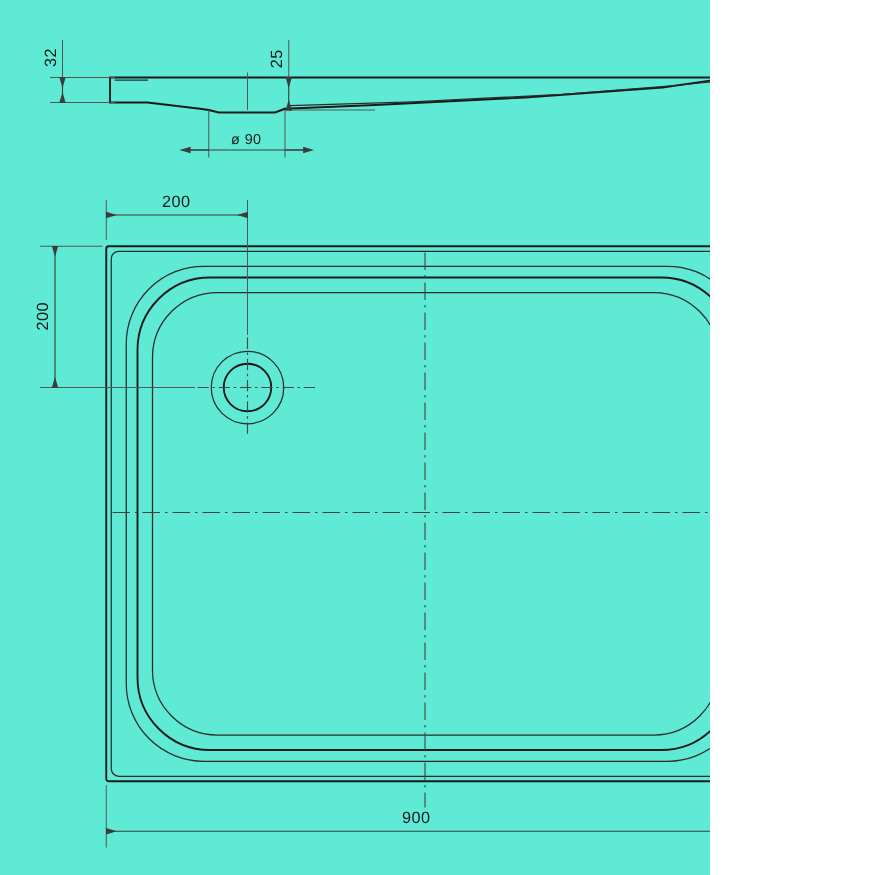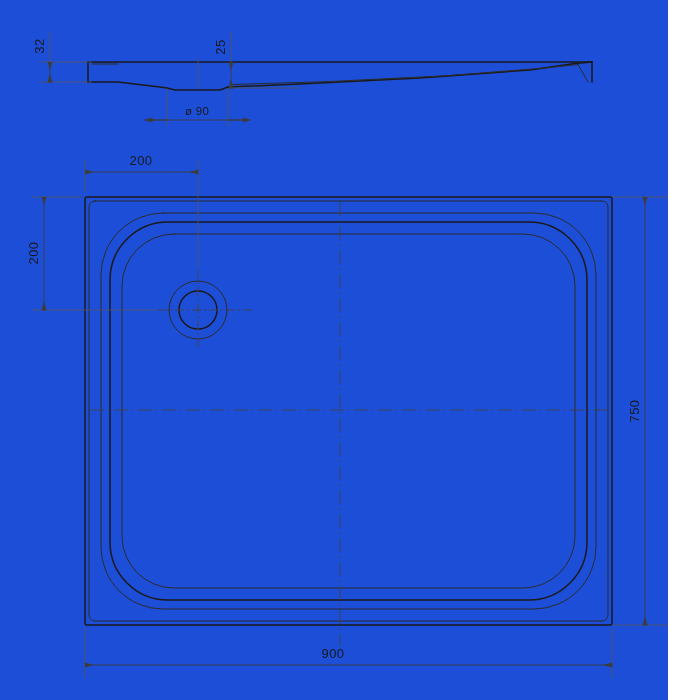--- a/index.html
+++ b/index.html
@@ -6,23 +6,23 @@
   html, body {
     margin: 0;
     padding: 0;
     background: #ffffff;
   }
   body {
     font-family: "Liberation Sans", sans-serif;
   }
   #drawing-root {
     position: relative;
-    width: 668px;
+    width: 568px;
     height: 700px;
-    background: #1d4ed8;
+    background: #5eead4;
     overflow: hidden;
   }
   #drawing-svg {
     display: block;
     width: 700px;
     height: 700px;
   }
   .obj-line {
     fill: none;
     stroke: #1a1a1a;

